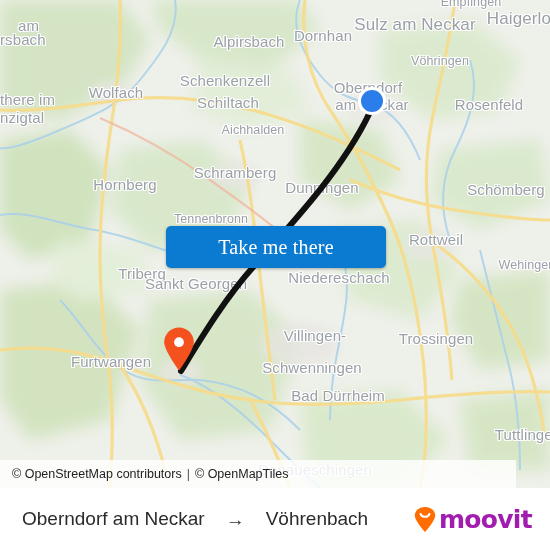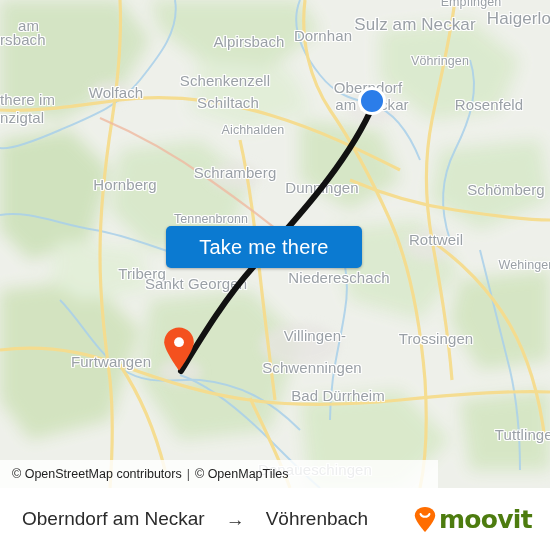--- a/index.html
+++ b/index.html
@@ -48,37 +48,37 @@
     transform:translate(-50%,-50%);
   }
   .pin{
     position:absolute;
     transform:translate(-50%,-100%);
   }
 
   
   .cta{
     position:absolute;
-    left:166px;top:226px;width:196px;height:42px;
+    left:166px;top:226px;width:220px;height:42px;
     background:#0b7ad1;
     border-radius:5px;
     border:0;
     color:#ffffff;
     font-size:20px;
-    font-family:Liberation Sans, sans-serif;
+    font-family:Liberation Serif, serif;
     letter-spacing:.2px;
     cursor:pointer;
     box-shadow:0 1px 3px rgba(0,0,0,.30);
     display:flex;align-items:center;justify-content:center;
     padding:0;
   }
 
   
   .attrib{
-    position:absolute;left:0;top:460px;width:438px;height:28px;
+    position:absolute;left:0;top:460px;width:516px;height:28px;
     background:rgba(255,255,255,.82);
     display:flex;align-items:center;
     font-size:12.5px;color:#222222;
     padding-left:12px;box-sizing:border-box;
     white-space:nowrap;
   }
   .attrib .sep{margin:0 5px;color:#555;}
 
   
   .footer{
@@ -90,21 +90,21 @@
     position:absolute;left:22px;top:50%;transform:translateY(-50%);
     font-size:19px;color:#2b2b2b;white-space:nowrap;
     display:flex;align-items:center;gap:21px;
   }
   .arrow-ico{display:inline-block;color:#2b2b2b;font-size:19px;line-height:1;}
   .brand{
     position:absolute;right:18px;top:50%;transform:translateY(-50%);
     display:flex;align-items:center;gap:3px;
   }
   .brand-word{
-    font-size:25px;color:#4d7c0f;font-weight:bold;letter-spacing:-.7px;
+    font-size:25px;color:#a21caf;font-weight:bold;letter-spacing:-.7px;
     font-family:"DejaVu Sans","Liberation Sans",sans-serif;
   }
 </style>
 </head>
 <body>
 
 <div id="app">
 
   <div class="map">
 

